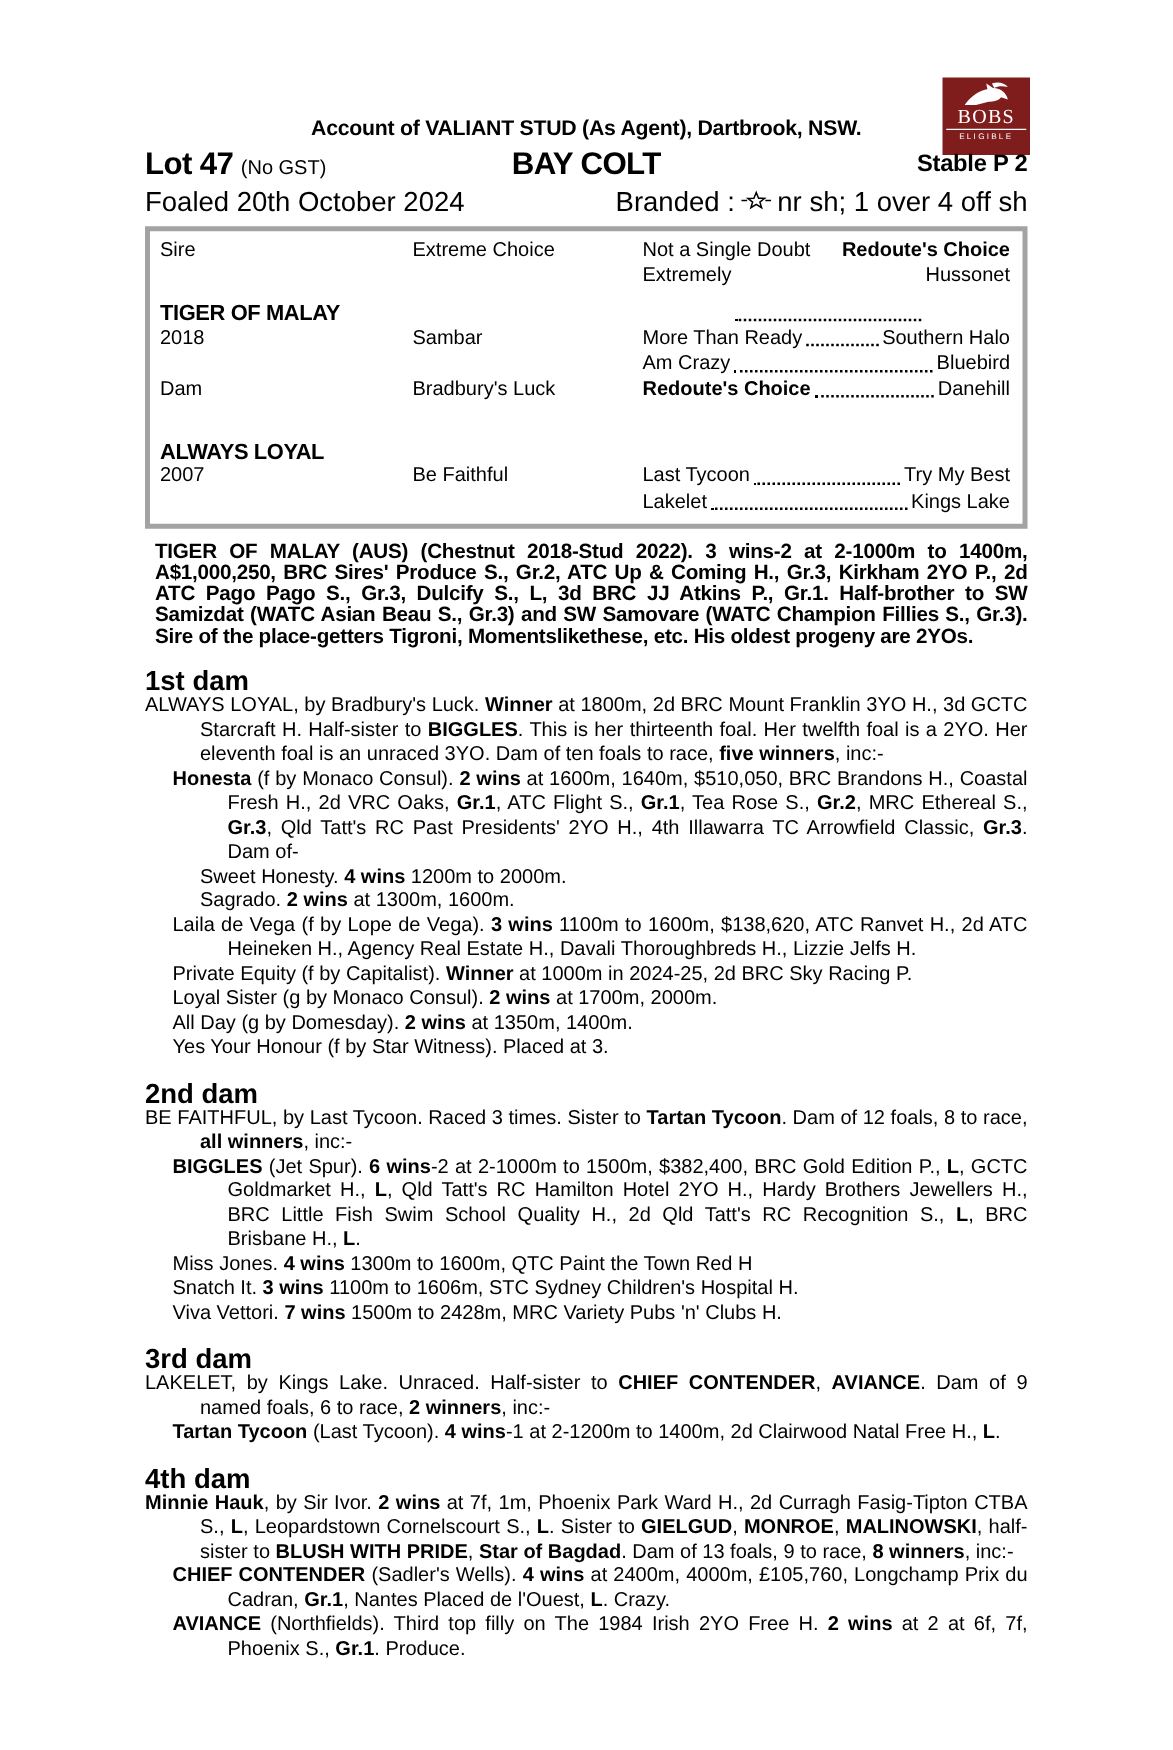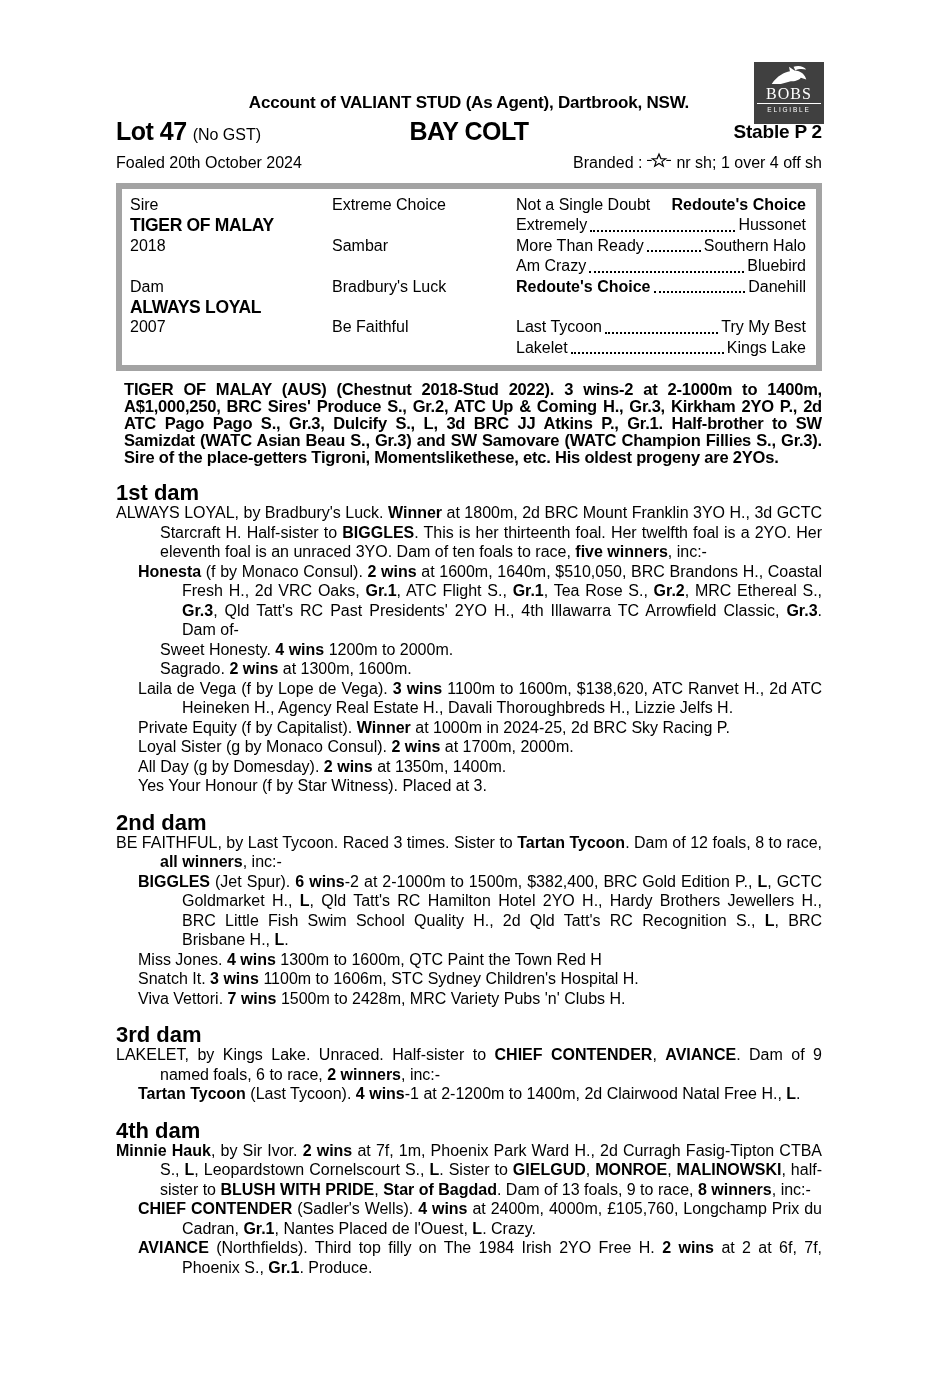--- a/index.html
+++ b/index.html
@@ -1,40 +1,40 @@
 <!DOCTYPE html>
 <html><head>
 <meta charset="utf-8">
 <style>
   html,body{margin:0;padding:0;background:#fff;}
   body{width:938px;height:1400px;overflow:hidden;color:#000;
        font-family:"Liberation Sans","DejaVu Sans",sans-serif;}
   .page{position:relative;width:706px;margin:0 auto;padding-top:93px;}
 
   
-  .logo{position:absolute;top:62px;right:-2px;width:70px;height:62px;background:#404040;color:#fff;
+  .logo{position:absolute;top:62px;right:-2px;width:70px;height:62px;background:#7f1d1d;color:#fff;
         display:flex;flex-direction:column;align-items:center;box-sizing:border-box;padding:2px 3px 3px;}
   .logo-horse{height:22px;display:flex;align-items:center;}
   .logo-bobs{font-family:"Liberation Serif","DejaVu Serif",serif;font-size:16px;line-height:16px;letter-spacing:1px;}
   .logo-eligible{font-size:6.5px;letter-spacing:1.8px;line-height:8px;border-top:1px solid #fff;margin-top:1px;padding-top:1.5px;width:100%;text-align:center;}
 
   .account-line{text-align:center;font-weight:bold;font-size:17px;letter-spacing:-0.2px;line-height:19px;}
   .lot-row{position:relative;margin-top:5px;height:31px;}
   .lot-num{font-size:25px;font-weight:bold;letter-spacing:-0.5px;}
   .no-gst{font-size:16px;margin-left:6px;}
   .colt-title{position:absolute;left:0;right:0;top:0;text-align:center;font-size:25px;font-weight:bold;letter-spacing:-0.5px;}
   .stable{position:absolute;right:0;top:4px;font-size:19px;font-weight:bold;letter-spacing:-0.2px;}
-  .foaled-row{display:flex;justify-content:space-between;align-items:center;font-size:16px;margin-top:3px;line-height:22px;}
+  .foaled-row{display:flex;justify-content:space-between;align-items:center;font-size:22px;margin-top:3px;line-height:22px;}
   .branded{display:inline-flex;align-items:center;gap:5px;}
 
   
-  .ped-table{border:6px solid #a3a3a3;margin-top:8px;padding:6px 10px 7px 8px;}
+  .ped-table{border:4px solid #a3a3a3;margin-top:8px;padding:6px 10px 7px 8px;}
   .ped-row{display:grid;grid-template-columns:202px 184px 1fr;line-height:20.4px;font-size:16px;}
   .b{font-weight:bold;}
-  .ped-c1.big{font-size:17.5px;letter-spacing:-0.3px;}
+  .ped-c1.big{font-size:17.5px;letter-spacing:-0.3px;margin-top:29px;}
   .ped-c3{display:flex;align-items:baseline;}
   .leader{flex:1;border-bottom:2px dotted #000;align-self:flex-end;margin:0 3px 4px 3px;min-width:6px;}
   .leader.nodots{border-bottom:none;}
 
   .sire-summary{margin:10px 0 0;padding-left:8px;font-weight:bold;font-size:16.5px;line-height:17px;
                 text-align:justify;letter-spacing:-0.2px;}
 
   .dam-section{margin-top:17px;}
   .dam-section h3{margin:0;font-size:22px;line-height:20px;}
   .entry{margin:0;font-size:16px;line-height:19.5px;text-align:justify;}

